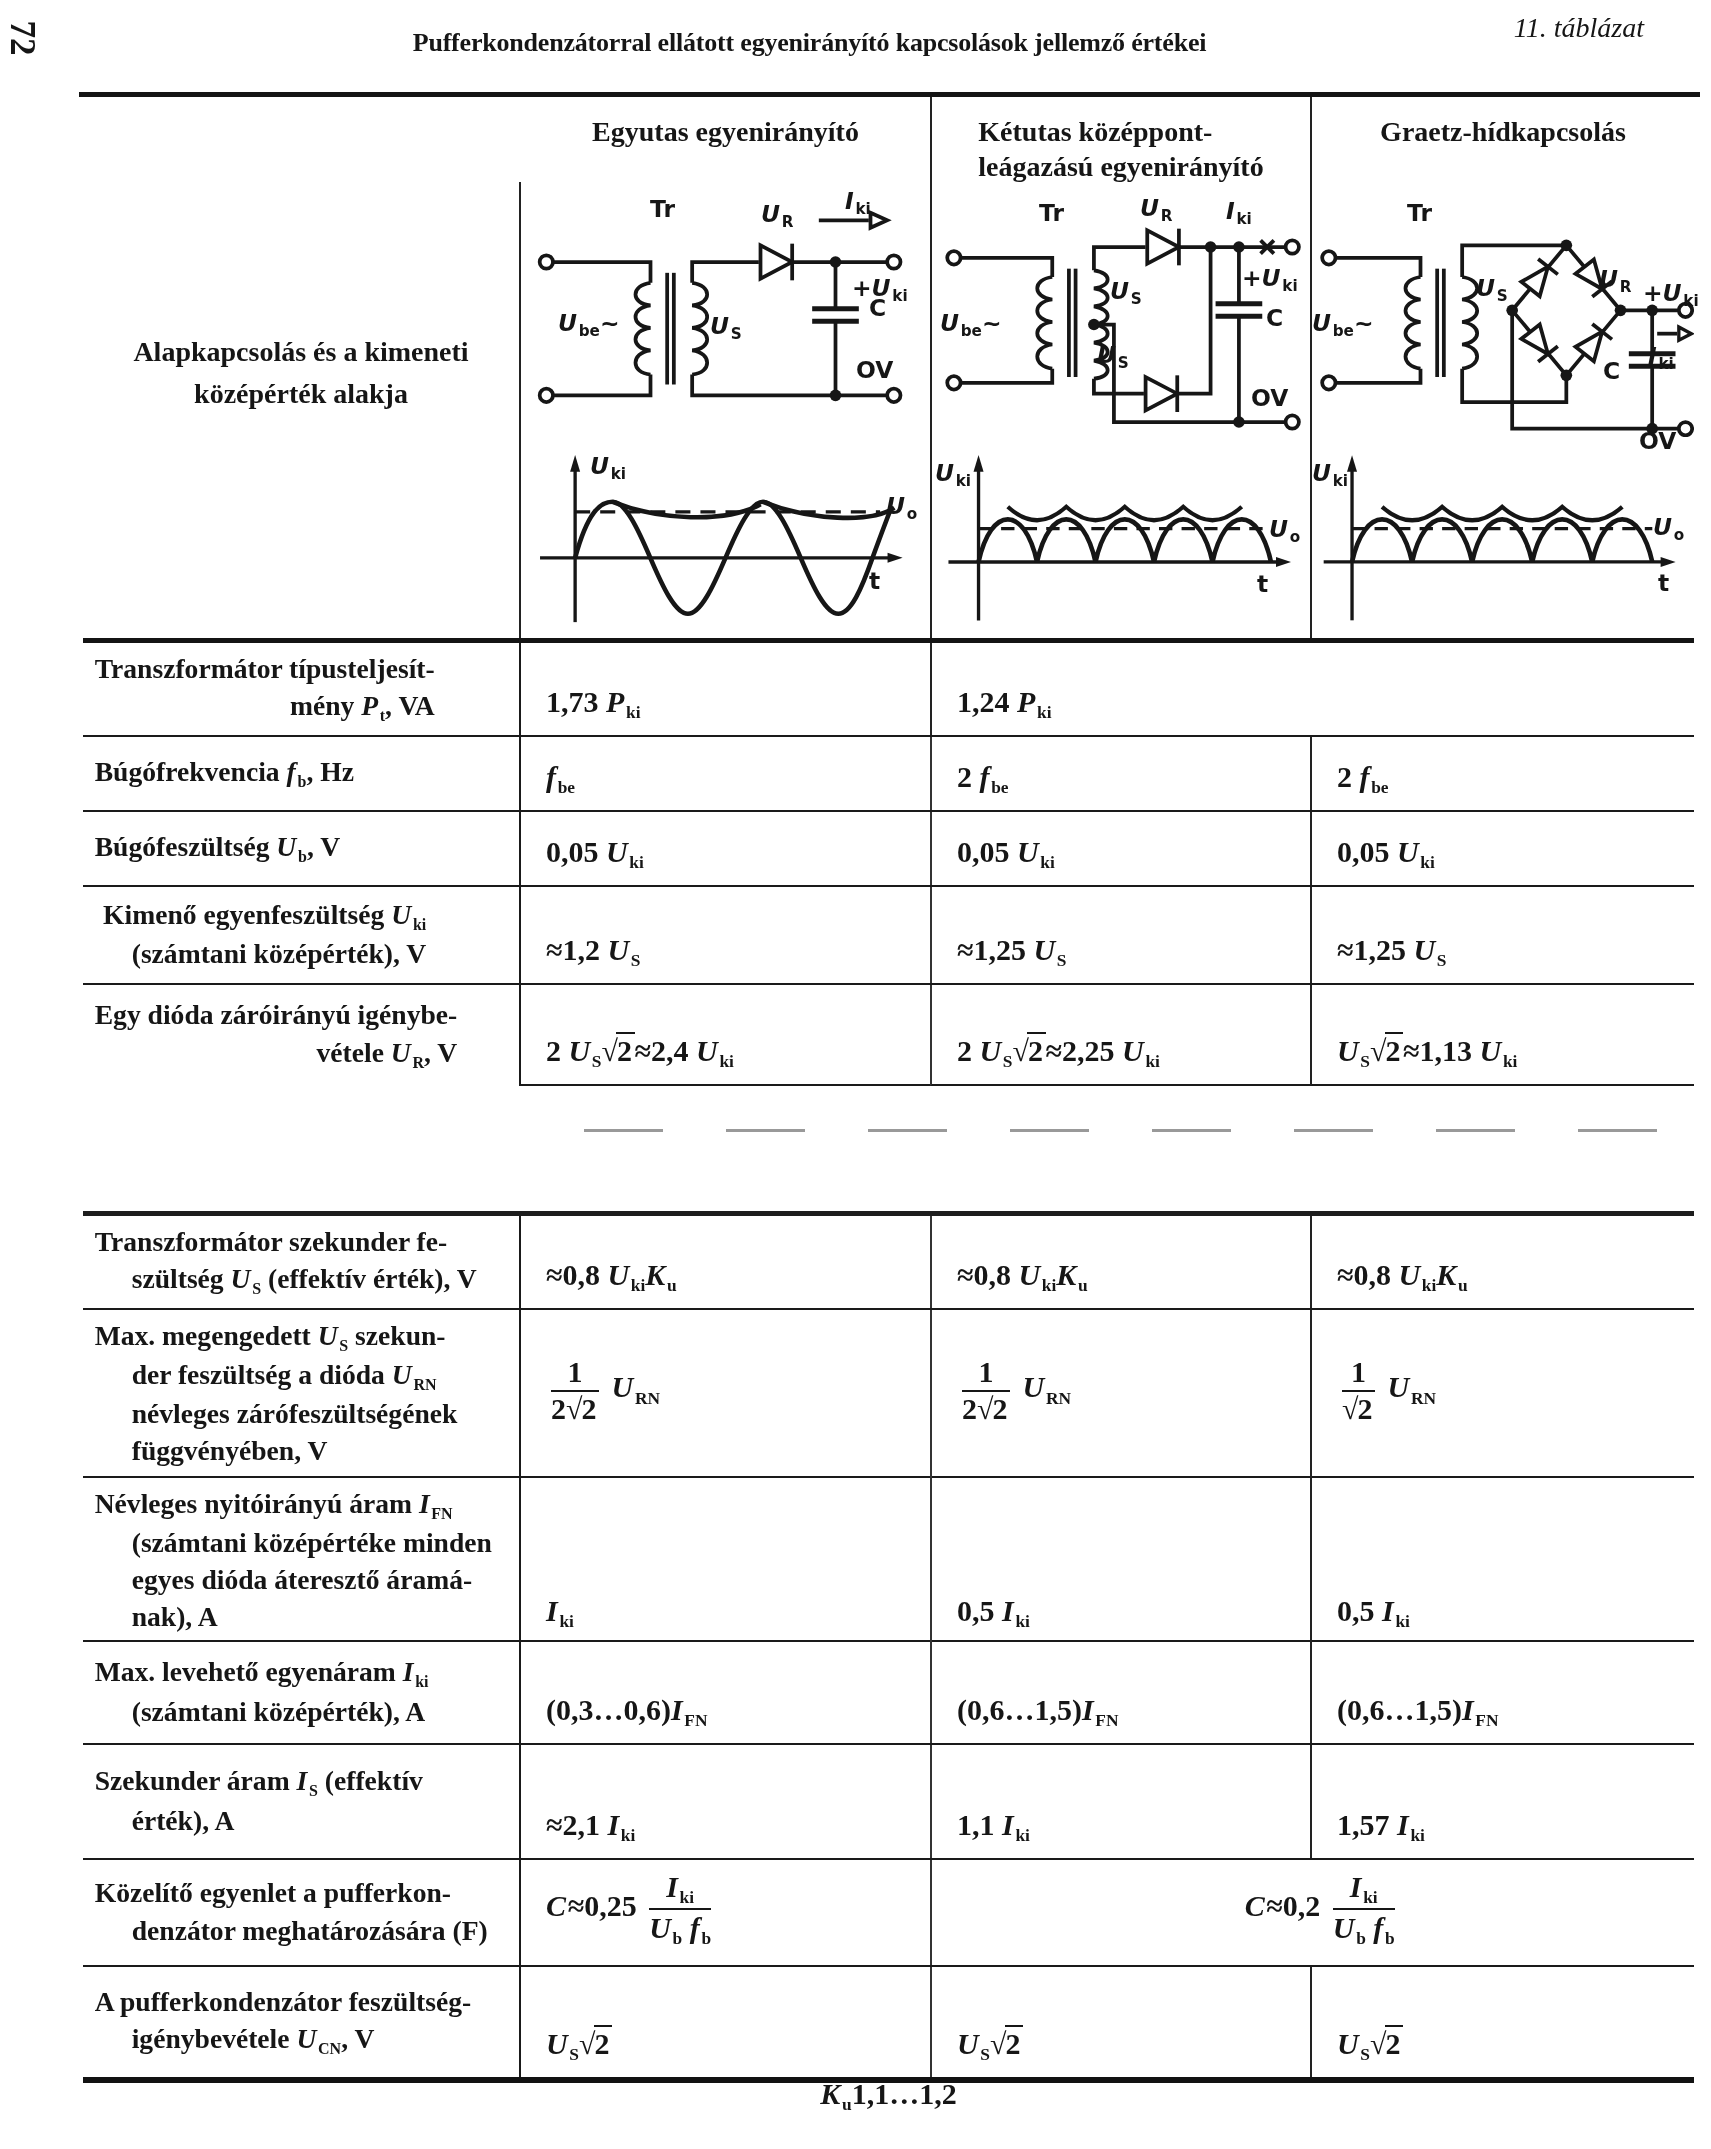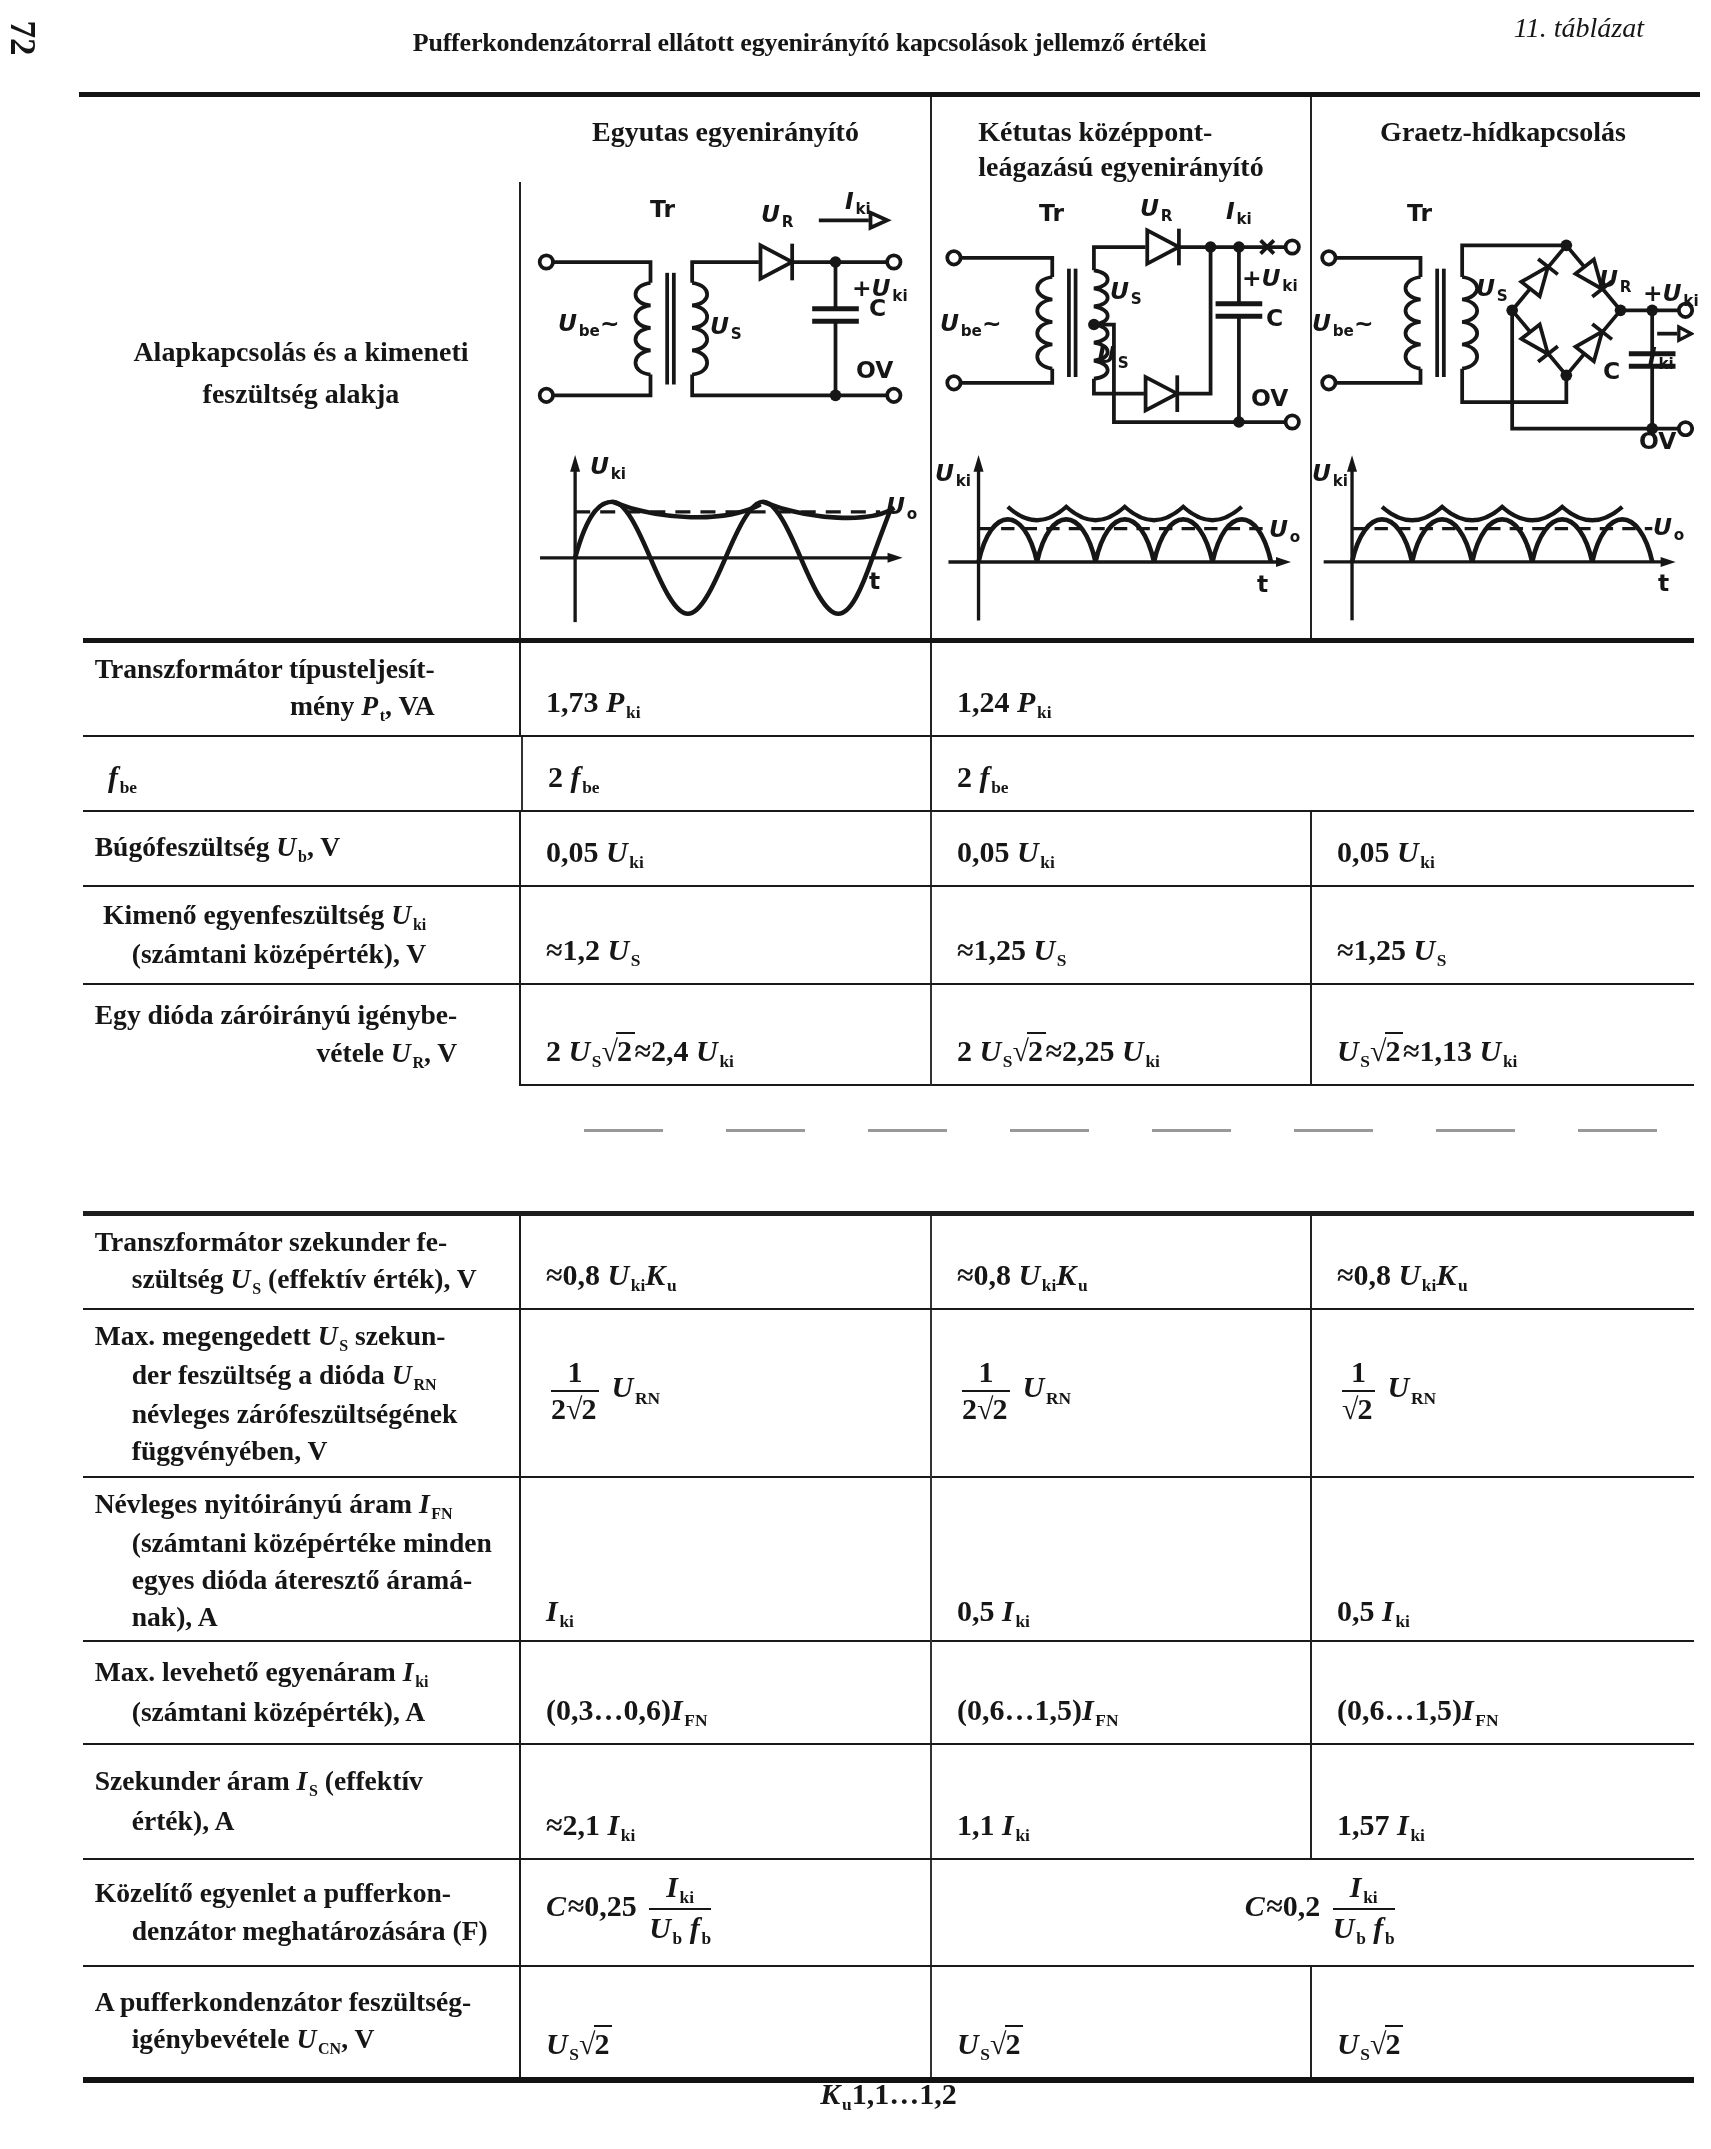--- a/index.html
+++ b/index.html
@@ -79,21 +79,21 @@
   <div class="band-hdr">
     <div class="hc hc1"></div>
     <div class="hc hc2">Egyutas egyenirányító</div>
     <div class="hc hc3">Kétutas középpont-
 leágazású egyenirányító</div>
     <div class="hc hc4">Graetz-hídkapcsolás</div>
   </div>
 
   <div class="band-diag">
     <div class="dlab">Alapkapcsolás és a kimeneti
-feszültség alakja</div>
+középérték alakja</div>
 
     <div class="dcell d1">
       <div class="circuit" style="width:401px;height:250px">
         <svg width="401" height="250" viewBox="0 0 480 300">
           <g stroke="#161616" stroke-width="4.5" fill="none">
             <circle cx="25" cy="90" r="8"></circle>
               <circle cx="25" cy="250" r="8"></circle>
             <path d="M33 90 H150 V115"></path>
             <path d="M150 115 C126 118 126 140 150 142 C126 145 126 167 150 169 C126 172 126 194 150 196 C126 199 126 223 150 225"></path>
             <path d="M150 225 V250 H33"></path>
@@ -297,20 +297,23 @@
           <span class="hang">Transzformátor típusteljesít-<br>mény <i>P</i><sub>t</sub>, VA</span>
         </div>
       <div class="cell v v1">
           <span>1,73 <i>P</i><sub>ki</sub></span>
         </div>
       <div class="cell v v3">
           <span>1,24 <i>P</i><sub>ki</sub></span>
         </div>
     </div>
     <div class="trow" style="height:75px">
+      <div class="cell lab">
+          <span class="hang">Búgófrekvencia <i>f</i><sub>b</sub>, Hz</span>
+        </div>
       <div class="cell v v1">
           <span><i>f</i><sub>be</sub></span>
         </div>
       <div class="cell v v2">
           <span>2 <i>f</i><sub>be</sub></span>
         </div>
       <div class="cell v v3">
           <span>2 <i>f</i><sub>be</sub></span>
         </div>
     </div>

